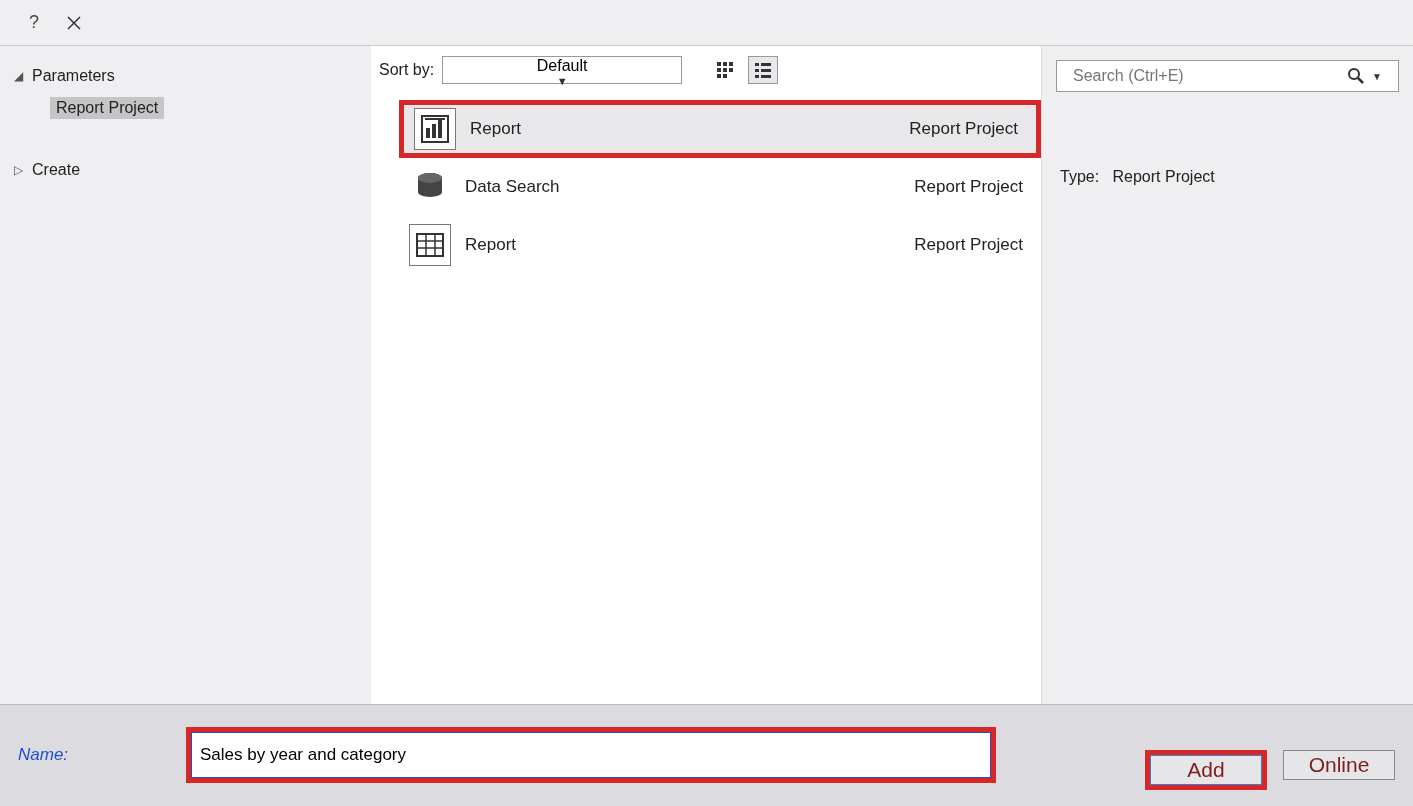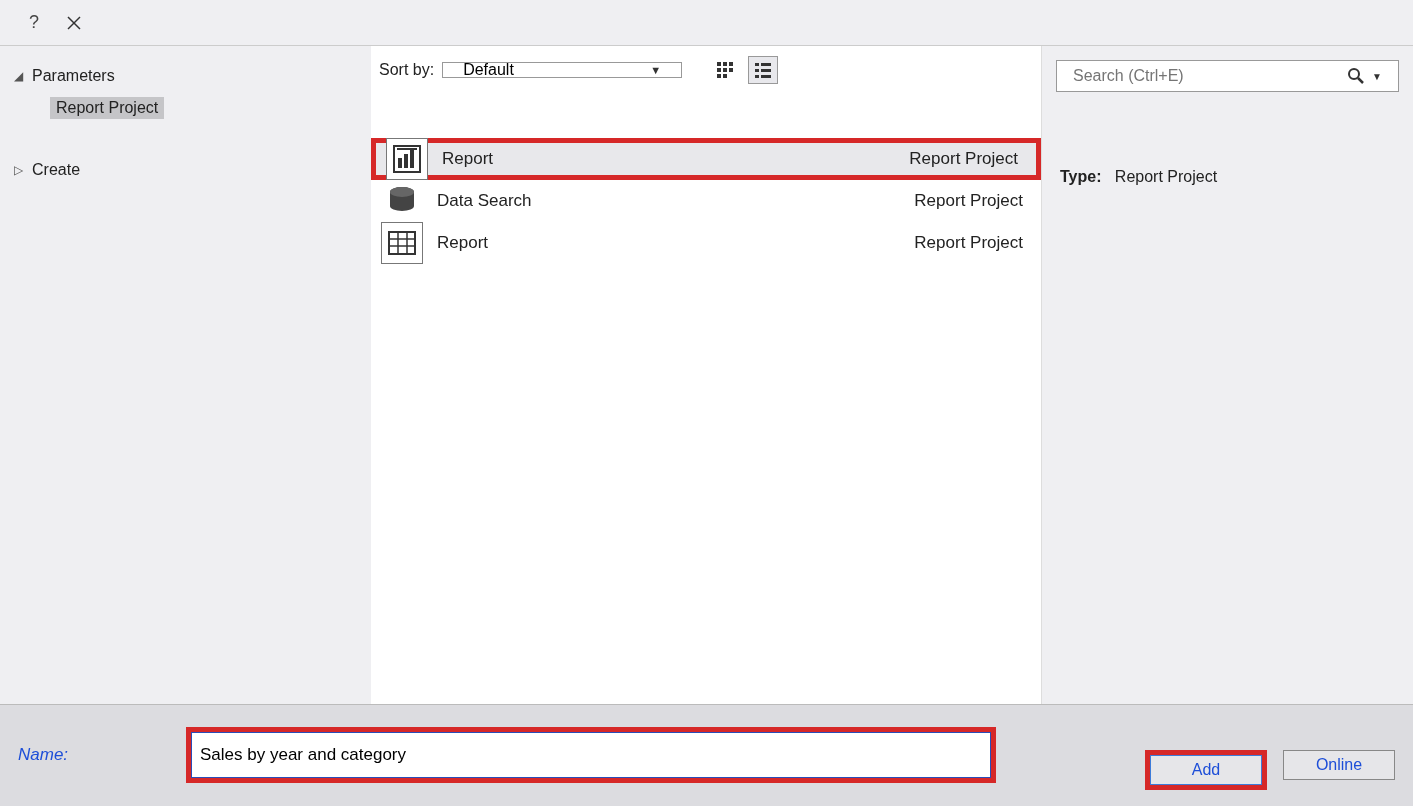--- a/index.html
+++ b/index.html
@@ -6,47 +6,47 @@
 html, body { width: 1413px; height: 806px; overflow: hidden; background: #fff; }
 .titlebar { height: 46px; display: flex; align-items: center; padding: 0 14px; border-bottom: 1px solid #ccc; background: #efeff2; }
 .titlebar .title { font-size: 17px; color: #222; flex: 1; }
 .titlebar .tbtn { width: 40px; height: 30px; display: flex; align-items: center; justify-content: center; color: #444; font-size: 18px; font-family: "Segoe UI Symbol", sans-serif; }
 .main { display: flex; height: 658px; }
 .left { width: 371px; background: #efeff2; padding-top: 14px; }
 .tree-item { display: flex; align-items: center; height: 32px; font-size: 16px; color: #222; padding-left: 14px; }
 .tree-item.child { padding-left: 32px; }
 .tree-item .arrow { width: 18px; display: inline-block; color: #555; font-size: 12px; }
 .tree-item.selected .lbl { background: #c5c5c8; padding: 2px 6px; }
-.center { flex: 1; background: #fff; display: flex; flex-direction: column; gap: 38px; }
+.center { flex: 1; background: #fff; display: flex; flex-direction: column; }
 .toolbar { height: 42px; display: flex; align-items: center; gap: 8px; padding-left: 8px; padding-top: 6px; }
 .toolbar .sortlbl { font-size: 16px; color: #222; }
-.sortsel { height: 16px; width: 240px; border: 1px solid #999; background: #fff; font-size: 16px; padding: 0 20px; display: flex; align-items: center; justify-content: space-between; }
+.sortsel { height: 28px; width: 240px; border: 1px solid #999; background: #fff; font-size: 16px; padding: 0 20px; display: flex; align-items: center; justify-content: space-between; flex-direction: column; }
 .sortsel .caret { font-size: 11px; color: #333; }
 .viewbtn { width: 30px; height: 28px; border: 1px solid transparent; display: flex; align-items: center; justify-content: center; color: #333; }
 .viewbtn.active { border: 1px solid #999; background: #e8e8ec; }
 .itemlist { flex: 1; padding: 12px 0 0 0; }
-.item-row { height: 42px; display: flex; align-items: center; padding: 0 18px 0 10px; gap: 14px; }
+.item-row { height: 58px; display: flex; align-items: center; padding: 0 18px 0 10px; gap: 14px; margin-left: 28px; }
 .item-row.selected { background: #e8e8eb; border: 5px solid #d62828; }
 .item-icon { width: 42px; height: 42px; border: 1px solid #777; background: #fff; display: flex; align-items: center; justify-content: center; }
 .item-label { font-size: 17px; color: #222; flex: 1; }
 .item-cat { font-size: 17px; color: #222; }
 .right { width: 372px; background: #efeff2; padding-top: 14px; border-left: 1px solid #ddd; }
 .search { height: 32px; margin: 0 14px 70px 14px; border: 1px solid #999; background: #fff; display: flex; align-items: center; padding: 0 16px; }
 .search input { flex: 1; border: none; outline: none; font-size: 16px; color: #666; background: transparent; }
 .search .sicon { font-size: 16px; color: #333; padding: 0 4px; }
 .search .caret { font-size: 10px; color: #333; padding-left: 4px; }
 .desc { padding: 0 18px; font-size: 16px; color: #222; line-height: 1.9; }
-.desc .tlabel { font-weight: 700; }
+.desc .tlabel { font-weight: 400; }
 .footer { height: 102px; background: #dcdce0; border-top: 1px solid #bbb; position: relative; }
 .name-row { position: absolute; left: 18px; top: 22px; display: flex; align-items: center; gap: 0; }
 .name-row .nlabel { font-size: 17px; color: #1d4ed8; width: 168px; font-style: italic; }
 .name-box-wrap { border: 5px solid #d62828; padding: 0; }
 .name-box { width: 800px; height: 46px; border: 1.5px solid #2a4db8; background: #fff; font-size: 17px; padding: 0 8px; outline: none; }
 .btn-row { position: absolute; right: 18px; bottom: 16px; display: flex; gap: 16px; }
-.btn { width: 112px; height: 30px; border: 1px solid #888; background: #e6e6e9; font-size: 16px; color: #1d4ed8; display: flex; align-items: center; justify-content: center; }
+.btn { width: 112px; height: 30px; border: 1px solid #888; background: #e6e6e9; font-size: 21px; color: #7f1d1d; display: flex; align-items: center; justify-content: center; }
 .btn-wrap-hl { border: 5px solid #d62828; padding: 0; }
 .btn.primary { border: 1.5px solid #3d7bd9; }
 svg { display: block; }
 </style>
 </head>
 <body>
 
 <div class="titlebar">
   <div class="tbtn">?</div>
   <div class="tbtn">

